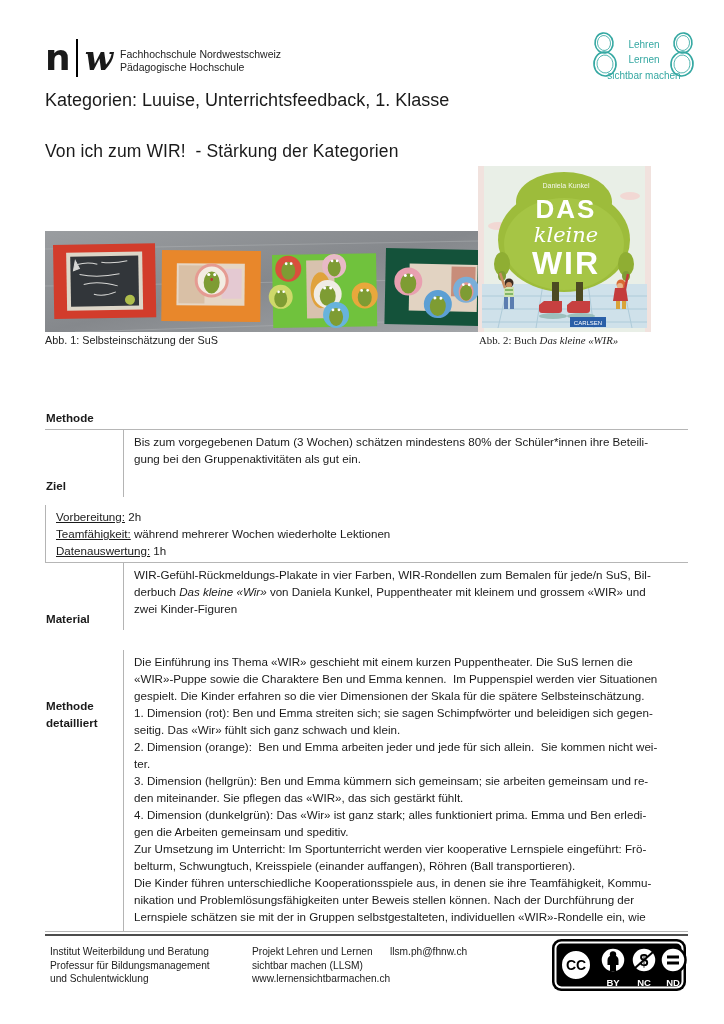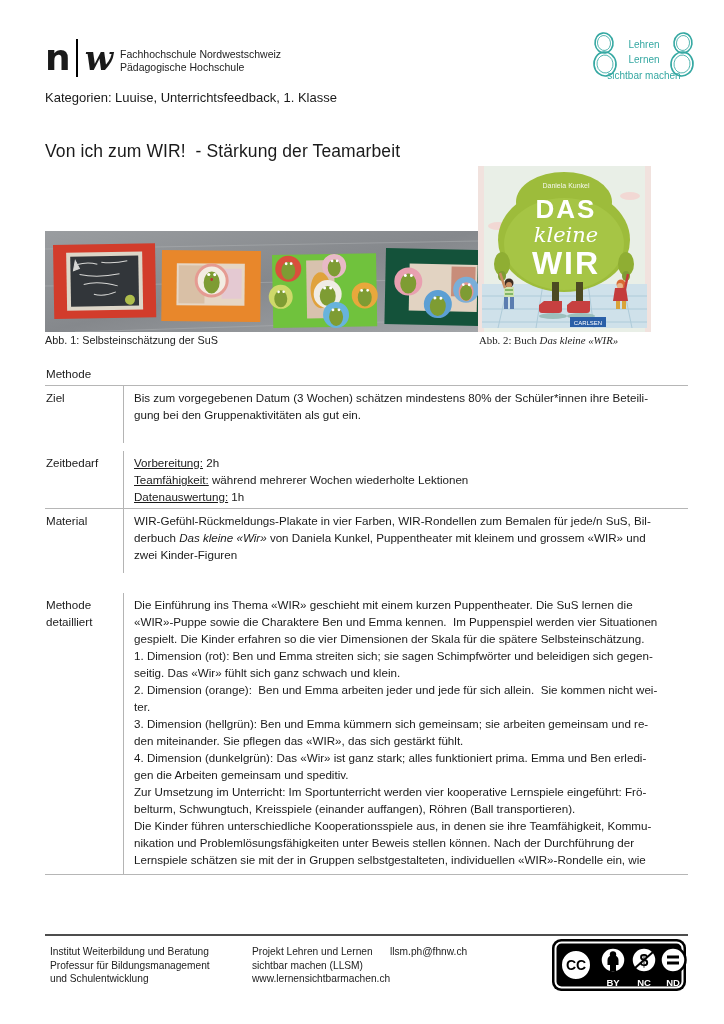--- a/index.html
+++ b/index.html
@@ -9,32 +9,32 @@
   }
   .abs { position:absolute; }
 
   
   .nw-logo { left:45px; top:38px; display:flex; align-items:center; height:40px; }
   .nw-n { font-family:"DejaVu Sans", sans-serif; font-weight:800; font-size:36px; line-height:36px; }
   .nw-bar { width:2px; height:38px; background:#000; margin:0 7px 0 5px; }
   .nw-w { font-family:"DejaVu Serif", serif; font-style:italic; font-weight:700; font-size:33px; line-height:33px; }
   .org { left:120px; top:48px; font-size:10.5px; line-height:13px; color:#222; }
 
-  .categories { left:45px; top:90px; font-size:13px; white-space:pre-wrap; }
+  .categories { left:45px; top:90px; font-size:18px; white-space:pre-wrap; }
   .title { left:45px; top:141px; font-size:17.5px; letter-spacing:0.1px; white-space:pre-wrap; }
 
   .cap { top:334px; font-size:10.8px; color:#222; }
   .cap1 { left:45px; } .cap2 { left:479px;font-family:Liberation Serif, serif; }
   .it { font-style:italic; }
 
   
   .tbl { left:45px; top:362px; width:643px; font-size:11.6px; line-height:17px; }
   .trow { display:flex; }
   .trow.hline { border-bottom:1px solid #b6b6b6; }
-  .lbl { width:73px; flex:0 0 73px; font-weight:normal; padding:3px 4px 3px 1px; white-space:pre-wrap; }
+  .lbl { width:73px; flex:0 0 73px; font-weight:bold; padding:3px 4px 3px 1px; white-space:pre-wrap;margin-top:44px; }
   .val { flex:1; border-left:1px solid #b4b4b4; padding:3px 0 3px 10px; white-space:pre-wrap; }
   .val-ziel { padding-bottom:20px; }
   .val-material { padding-bottom:10px; }
   .val-det { padding-bottom:6px; }
   .spacer8 { height:8px; } .spacer20 { height:20px; }
   .term { text-decoration:underline; }
 
   
   .footer-line { left:45px; top:934px; width:643px; height:2px; background:#4d4d4d; }
   .fcol { top:945px; font-size:10.2px; line-height:13.5px; color:#222; white-space:pre-wrap; }
@@ -67,21 +67,21 @@
       <ellipse cx="100" cy="17" rx="6.5" ry="7.5" transform="rotate(8 100 17)" stroke-width="0.8"></ellipse>
       <ellipse cx="99" cy="38" rx="8" ry="9" transform="rotate(8 99 38)" stroke-width="0.8"></ellipse>
     </g>
     <text x="61" y="22" text-anchor="middle" font-size="10" fill="#35a8a2">Lehren</text>
     <text x="61" y="37" text-anchor="middle" font-size="10" fill="#35a8a2">Lernen</text>
     <text x="61" y="53" text-anchor="middle" font-size="10" fill="#35a8a2">sichtbar machen</text>
   </svg>
 
   <div class="abs categories">Kategorien: Luuise, Unterrichtsfeedback, 1. Klasse</div>
 
-  <div class="abs title">Von ich zum WIR!  - Stärkung der Teamarbeit</div>
+  <div class="abs title">Von ich zum WIR!  - Stärkung der Kategorien</div>
 
   <svg class="abs" style="left:45px; top:231px;" width="433" height="101" viewBox="0 0 433 101">
     <defs>
       <linearGradient id="concrete" x1="0" y1="0" x2="1" y2="1">
         <stop offset="0" stop-color="#9a9da0"></stop>
           <stop offset="0.5" stop-color="#85888c"></stop>
           <stop offset="1" stop-color="#a3a6a9"></stop>
       </linearGradient>
     </defs>
     <rect width="433" height="101" fill="url(#concrete)"></rect>
@@ -241,21 +241,20 @@
     <div class="trow hline">
       <div class="lbl">Methode</div>
     </div>
     <div class="trow">
       <div class="lbl">Ziel</div>
       <div class="val val-ziel">Bis zum vorgegebenen Datum (3 Wochen) schätzen mindestens 80% der Schüler*innen ihre Beteili-
 gung bei den Gruppenaktivitäten als gut ein.</div>
     </div>
     <div class="spacer8"></div>
     <div class="trow hline">
-      <div class="lbl">Zeitbedarf</div>
       <div class="val"><span class="term">Vorbereitung:</span><span> 2h</span>
 <span class="term">Teamfähigkeit:</span><span> während mehrerer Wochen wiederholte Lektionen</span>
 <span class="term">Datenauswertung:</span><span> 1h</span></div>
     </div>
     <div class="trow">
       <div class="lbl">Material</div>
       <div class="val val-material"><span>WIR-Gefühl-Rückmeldungs-Plakate in vier Farben, WIR-Rondellen zum Bemalen für jede/n SuS, Bil-
 derbuch </span><span class="it">Das kleine «Wir»</span><span> von Daniela Kunkel, Puppentheater mit kleinem und grossem «WIR» und
 zwei Kinder-Figuren</span></div>
     </div>

